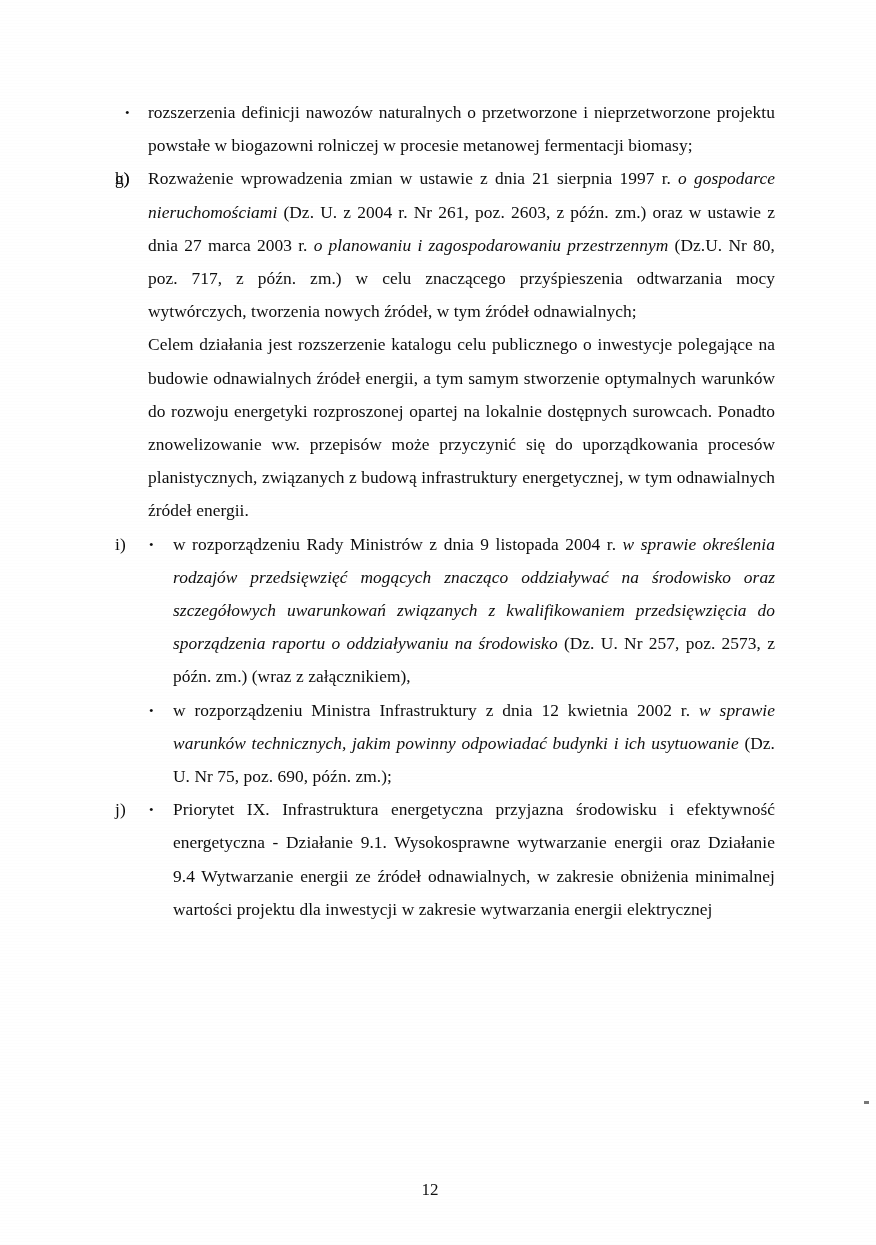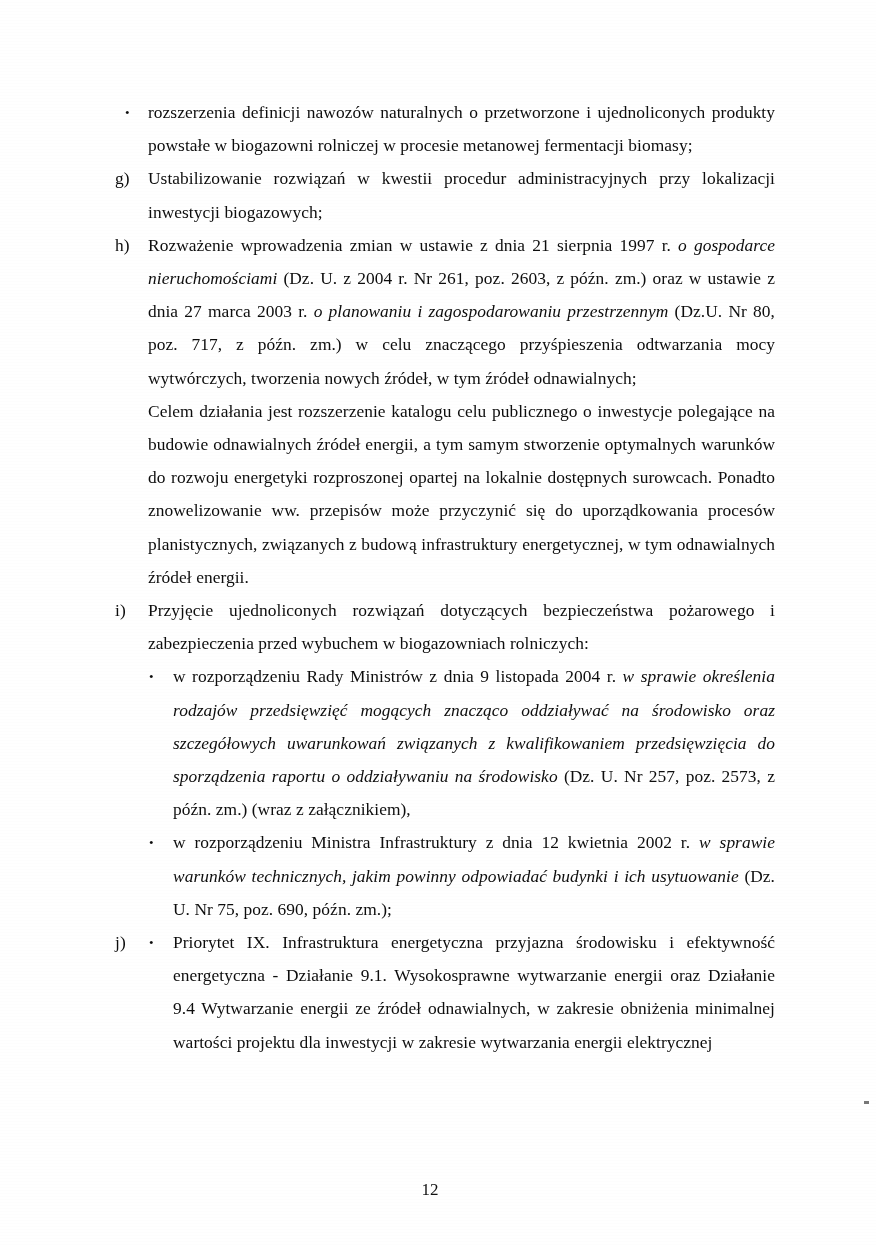--- a/index.html
+++ b/index.html
@@ -119,25 +119,25 @@
       repeating-linear-gradient(0deg, rgba(0,0,0,0.5) 0px, rgba(0,0,0,0) 1px, rgba(0,0,0,0) 3px);
   }
 </style>
 </head>
 <body>
 
 <div class="page">
 
   <div class="content">
 
-  <p class="blk bullet-1"><span class="dot">•</span><span><span>rozszerzenia definicji nawozów naturalnych o przetworzone i ujednoliconych produkty powstałe w biogazowni rolniczej w procesie metanowej fermentacji biomasy;</span></span></p>
-      <p class="blk lettered"><span class="marker">g)</span><span><span>Ustabilizowanie rozwiązań w kwestii procedur administracyjnych przy lokalizacji inwestycji biogazowych;</span></span></p>
+  <p class="blk bullet-1"><span class="dot">•</span><span><span>rozszerzenia definicji nawozów naturalnych o przetworzone i nieprzetworzone projektu powstałe w biogazowni rolniczej w procesie metanowej fermentacji biomasy;</span></span></p>
+      <p class="blk lettered"><span class="marker">g)</span></p>
       <p class="blk lettered"><span class="marker">h)</span><span><span>Rozważenie wprowadzenia zmian w ustawie z dnia 21 sierpnia 1997 r. </span><em>o gospodarce nieruchomościami</em><span> (Dz. U. z 2004 r. Nr 261, poz. 2603, z późn. zm.) oraz w ustawie z dnia 27 marca 2003 r. </span><em>o planowaniu i zagospodarowaniu przestrzennym</em><span> (Dz.U. Nr 80, poz. 717, z późn. zm.) w celu znaczącego przyśpieszenia odtwarzania mocy wytwórczych, tworzenia nowych źródeł, w tym źródeł odnawialnych;</span></span></p>
       <p class="blk para-indent"><span><span>Celem działania jest rozszerzenie katalogu celu publicznego o inwestycje polegające na budowie odnawialnych źródeł energii, a tym samym stworzenie optymalnych warunków do rozwoju energetyki rozproszonej opartej na lokalnie dostępnych surowcach. Ponadto znowelizowanie ww. przepisów może przyczynić się do uporządkowania procesów planistycznych, związanych z budową infrastruktury energetycznej, w tym odnawialnych źródeł energii.</span></span></p>
-      <p class="blk lettered"><span class="marker">i)</span><span><span>Przyjęcie ujednoliconych rozwiązań dotyczących bezpieczeństwa pożarowego i zabezpieczenia przed wybuchem w biogazowniach rolniczych:</span></span></p>
+      <p class="blk lettered"><span class="marker">i)</span></p>
       <p class="blk bullet-2"><span class="dot">•</span><span><span>w rozporządzeniu Rady Ministrów z dnia 9 listopada 2004 r. </span><em>w sprawie określenia rodzajów przedsięwzięć mogących znacząco oddziaływać na środowisko oraz szczegółowych uwarunkowań związanych z kwalifikowaniem przedsięwzięcia do sporządzenia raportu o oddziaływaniu na środowisko</em><span> (Dz. U. Nr 257, poz. 2573, z późn. zm.) (wraz z załącznikiem),</span></span></p>
       <p class="blk bullet-2"><span class="dot">•</span><span><span>w rozporządzeniu Ministra Infrastruktury z dnia 12 kwietnia 2002 r. </span><em>w sprawie warunków technicznych, jakim powinny odpowiadać budynki i ich usytuowanie</em><span> (Dz. U. Nr 75, poz. 690, późn. zm.);</span></span></p>
       <p class="blk lettered"><span class="marker">j)</span></p>
       <p class="blk bullet-2"><span class="dot">•</span><span><span>Priorytet IX. Infrastruktura energetyczna przyjazna środowisku i efektywność energetyczna - Działanie 9.1. Wysokosprawne wytwarzanie energii oraz Działanie 9.4 Wytwarzanie energii ze źródeł odnawialnych, w zakresie obniżenia minimalnej wartości projektu dla inwestycji w zakresie wytwarzania energii elektrycznej</span></span></p>
     </div>
 
   <div class="page-number">12</div>
 
   <div class="scan-speck"></div>
   <div class="grain"></div>

